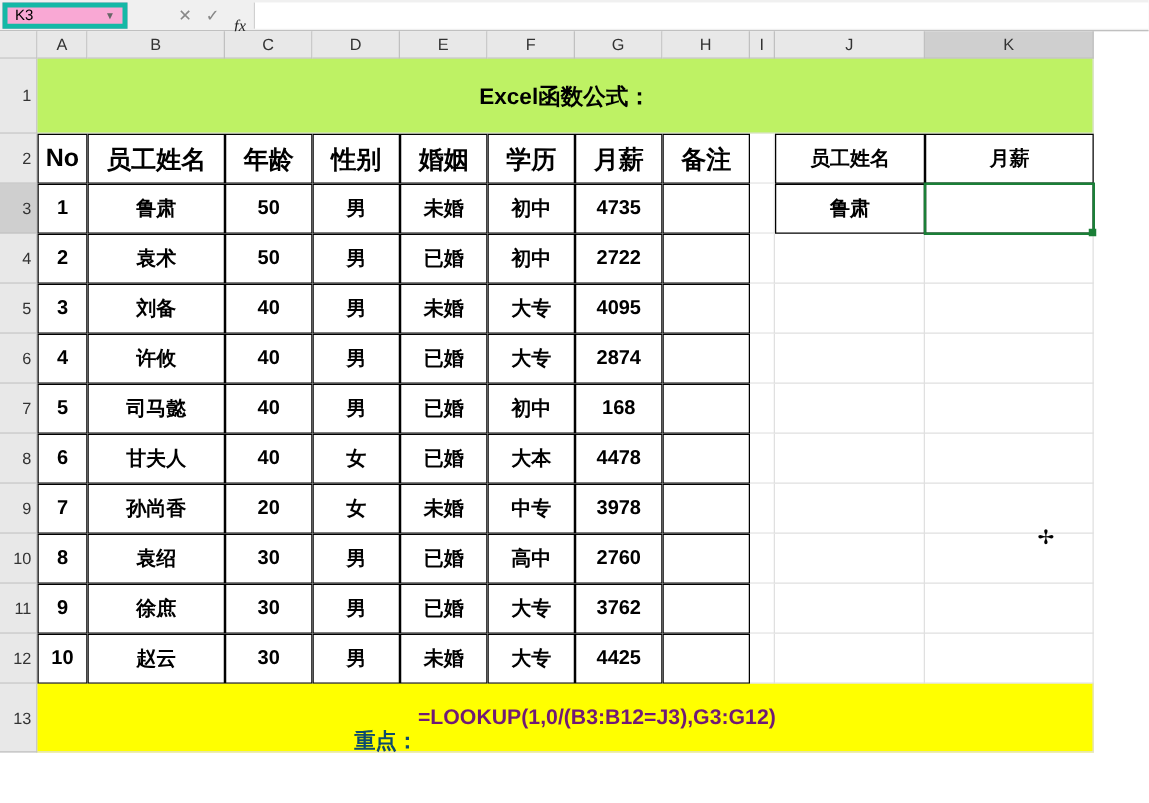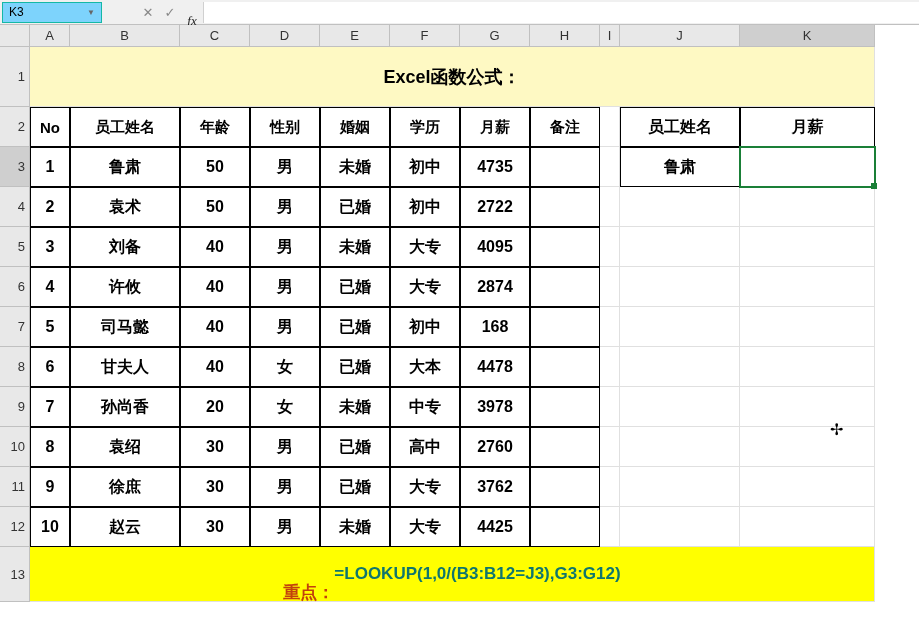--- a/index.html
+++ b/index.html
@@ -16,22 +16,22 @@
 .formula-bar {
   display: flex;
   align-items: center;
   height: 25px;
   background: #f0f0f0;
   border-bottom: 1px solid #c0c0c0;
 }
 .name-box {
   width: 100px;
   height: 21px;
-  border: 1px solid #14b8a6;
-  background: #7dd3fc;
+  border: 4px solid #14b8a6;
+  background: #f9a8d4;
   padding: 0 6px;
   font-size: 12px;
   display: flex;
   align-items: center;
   justify-content: space-between;
   margin-left: 2px;
 }
 .name-box-dd { font-size: 8px; color: #666; }
 .fb-sep { width: 35px; }
 .fb-btn {
@@ -86,33 +86,33 @@
   position: relative;
 }
 .r-title { height: 60px; }
 .r-hd { height: 40px; }
 .r-data { height: 40px; }
 .r-foot { height: 55px; }
 
 
 .title-cell {
   grid-column: 2 / 13;
-  background: #fef9c3;
+  background: #bef264;
   font-weight: bold;
   font-size: 18px;
 }
 .title-black { color: #000; }
 .title-red { color: #ff0000; }
 
 
 .th {
   background: #fff;
   font-weight: bold;
   border: 1px solid #000;
-  font-size: 15px;
+  font-size: 20px;
 }
 
 
 .td {
   background: #fff;
   font-weight: bold;
   border: 1px solid #000;
 }
 
 
@@ -136,22 +136,22 @@
   background: #1a7f37;
 }
 
 
 .footer-cell {
   grid-column: 2 / 13;
   background: #ffff00;
   font-weight: bold;
   font-size: 17px;
 }
-.foot-black { color: #c2410c; margin-top: 36px; }
-.foot-red { color: #0f766e; }
+.foot-black { color: #0c4a6e; margin-top: 36px; }
+.foot-red { color: #701a75; }
 
 .cursor {
   position: absolute;
   font-size: 16px;
   color: #000;
   pointer-events: none;
 }
 </style>
 </head>
 <body>

